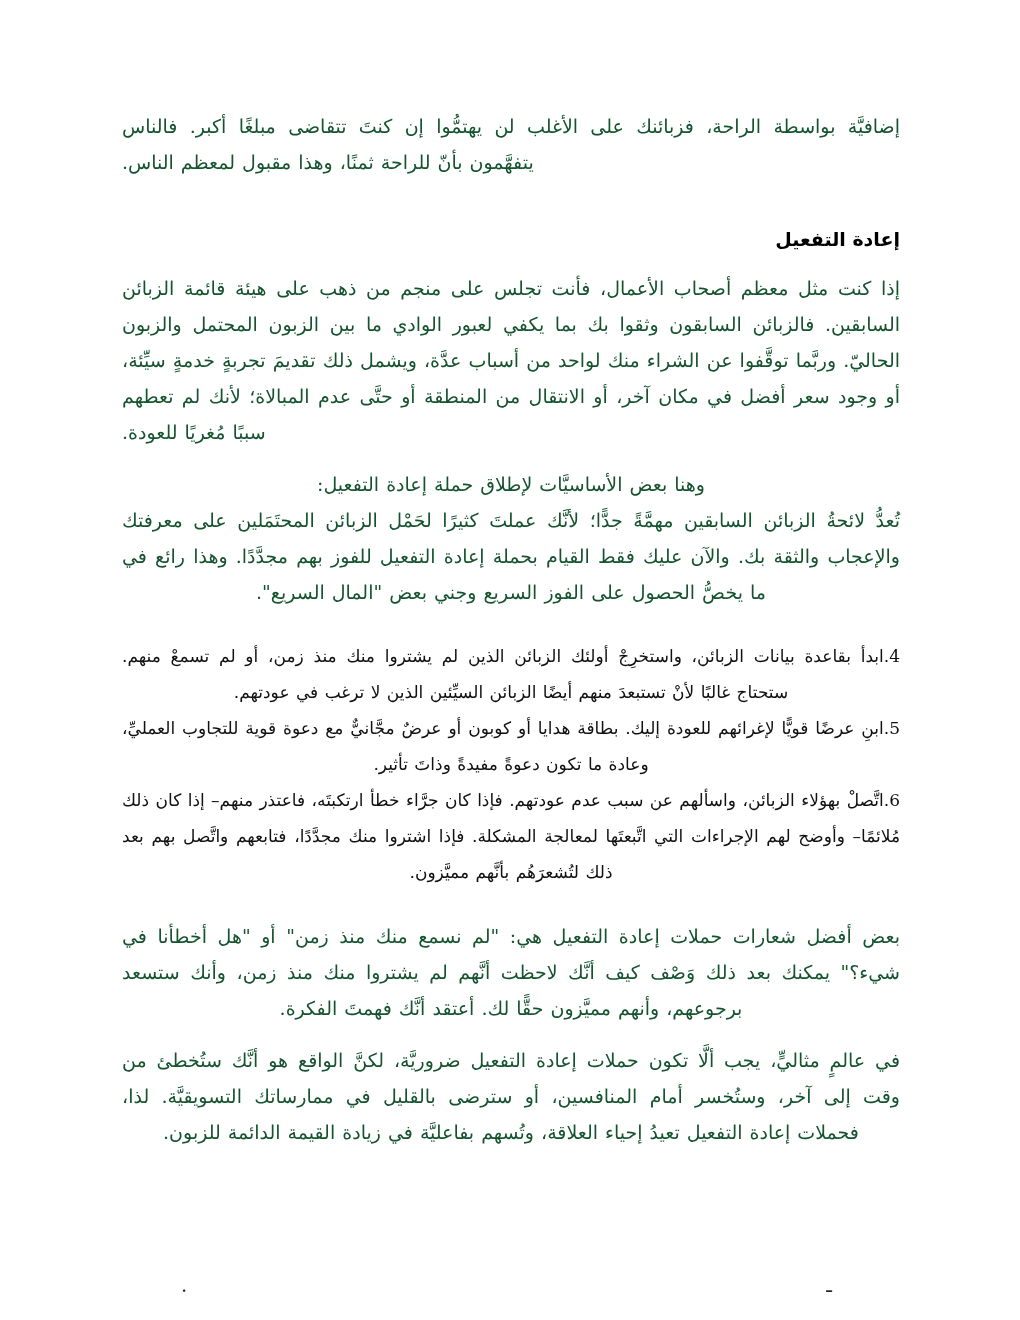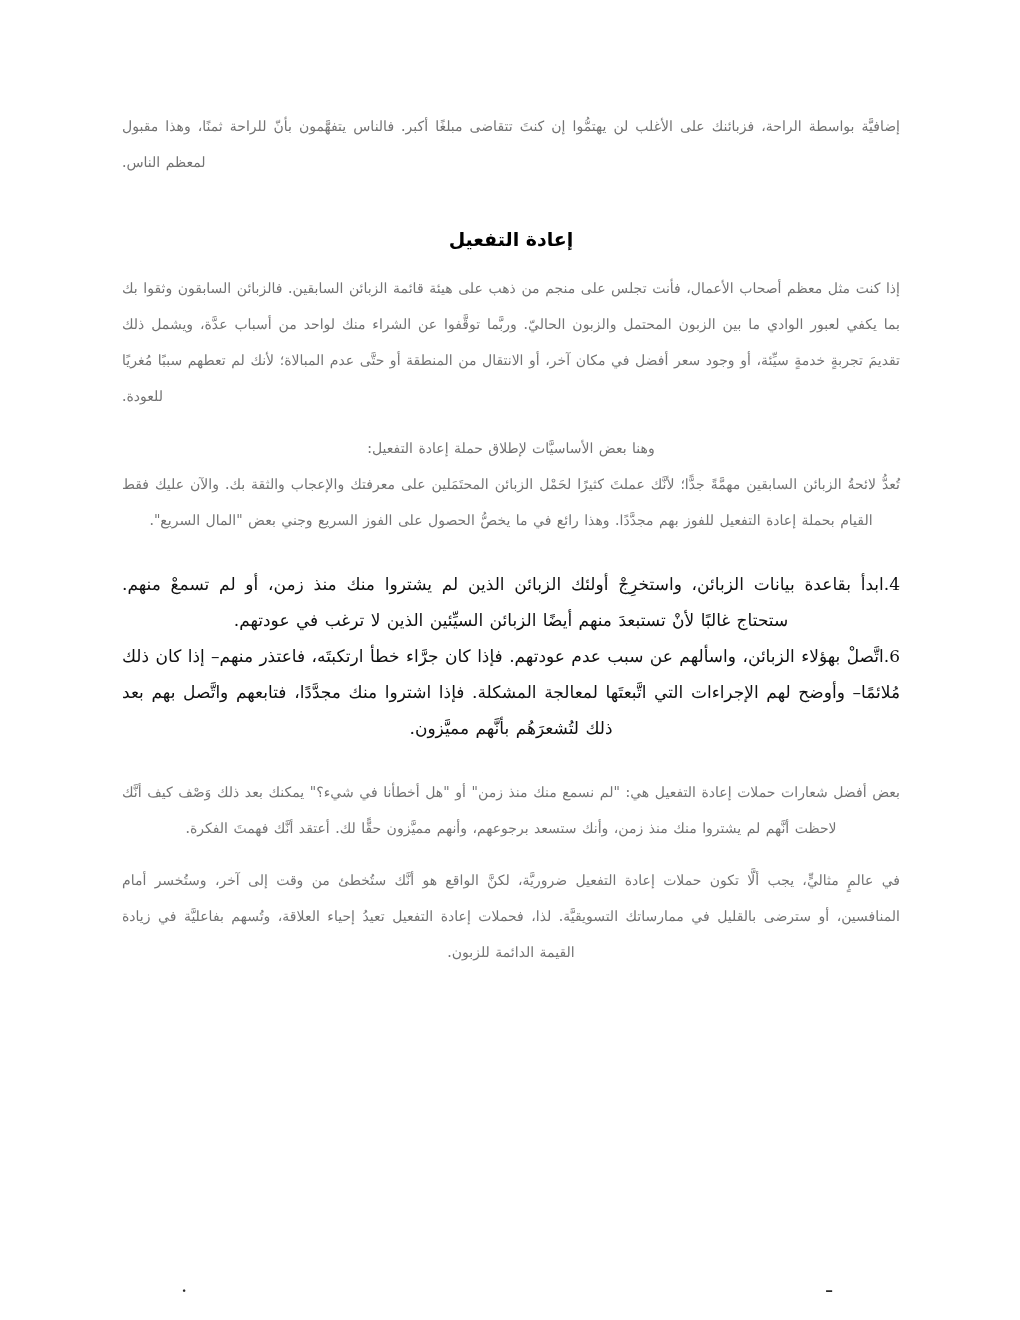--- a/index.html
+++ b/index.html
@@ -24,43 +24,43 @@
     top: 108px;
     width: 778px;
     direction: rtl;
     text-align: justify;
     text-justify: inter-word;
   }
 
   
   .para {
     font-family: "DejaVu Serif", "Liberation Serif", serif;
-    font-size: 14px;
+    font-size: 19px;
     line-height: 36px;
-    color: #737373;
+    color: #14532d;
     margin: 0;
     direction: rtl;
     text-align: justify;
     text-align-last: center;
     word-spacing: 1px;
   }
 
   .para.last-left {
     text-align-last: left;
   }
 
   
   .heading {
     font-family: "DejaVu Sans", "Liberation Sans", sans-serif;
     font-size: 19px;
     font-weight: bold;
     color: #000000;
     margin: 0;
     direction: rtl;
-    text-align: center;
+    text-align: right;
     line-height: 30px;
     letter-spacing: 0px;
   }
 
   
   .gap-sm { height: 16px; }
   .gap-md { height: 28px; }
   .gap-lg { height: 44px; }
   .gap-xl { height: 58px; }
 
@@ -136,20 +136,23 @@
 
     <p class="para">تُعدُّ لائحةُ الزبائن السابقين مهمَّةً جدًّا؛ لأنَّك عملتَ كثيرًا لحَمْل الزبائن المحتَمَلين على معرفتك والإعجاب والثقة بك. والآن عليك فقط القيام بحملة إعادة التفعيل للفوز بهم مجدَّدًا. وهذا رائع في ما يخصُّ الحصول على الفوز السريع وجني بعض "المال السريع".</p>
 
     <div class="gap-md"></div>
 
     <ol class="list">
       <li class="list-item">
         <span class="num">.4</span><span>ابدأ بقاعدة بيانات الزبائن، واستخرِجْ أولئك الزبائن الذين لم يشتروا منك منذ زمن، أو لم تسمعْ منهم. ستحتاج غالبًا لأنْ تستبعدَ منهم أيضًا الزبائن السيِّئين الذين لا ترغب في عودتهم.</span>
       </li>
       <li class="list-item">
+        <span class="num">.5</span><span>ابنِ عرضًا قويًّا لإغرائهم للعودة إليك. بطاقة هدايا أو كوبون أو عرضٌ مجَّانيٌّ مع دعوة قوية للتجاوب العمليِّ، وعادة ما تكون دعوةً مفيدةً وذاتَ تأثير.</span>
+      </li>
+      <li class="list-item">
         <span class="num">.6</span><span>اتَّصلْ بهؤلاء الزبائن، واسألهم عن سبب عدم عودتهم. فإذا كان جرَّاء خطأ ارتكبتَه، فاعتذر منهم– إذا كان ذلك مُلائمًا– وأوضح لهم الإجراءات التي اتَّبعتَها لمعالجة المشكلة. فإذا اشتروا منك مجدَّدًا، فتابعهم واتَّصل بهم بعد ذلك لتُشعرَهُم بأنَّهم مميَّزون.</span>
       </li>
     </ol>
 
     <div class="gap-md"></div>
 
     <p class="para">بعض أفضل شعارات حملات إعادة التفعيل هي: "لم نسمع منك منذ زمن" أو "هل أخطأنا في شيء؟" يمكنك بعد ذلك وَصْف كيف أنَّك لاحظت أنَّهم لم يشتروا منك منذ زمن، وأنك ستسعد برجوعهم، وأنهم مميَّزون حقًّا لك. أعتقد أنَّك فهمتَ الفكرة.</p>
 
     <div class="gap-sm"></div>
 

